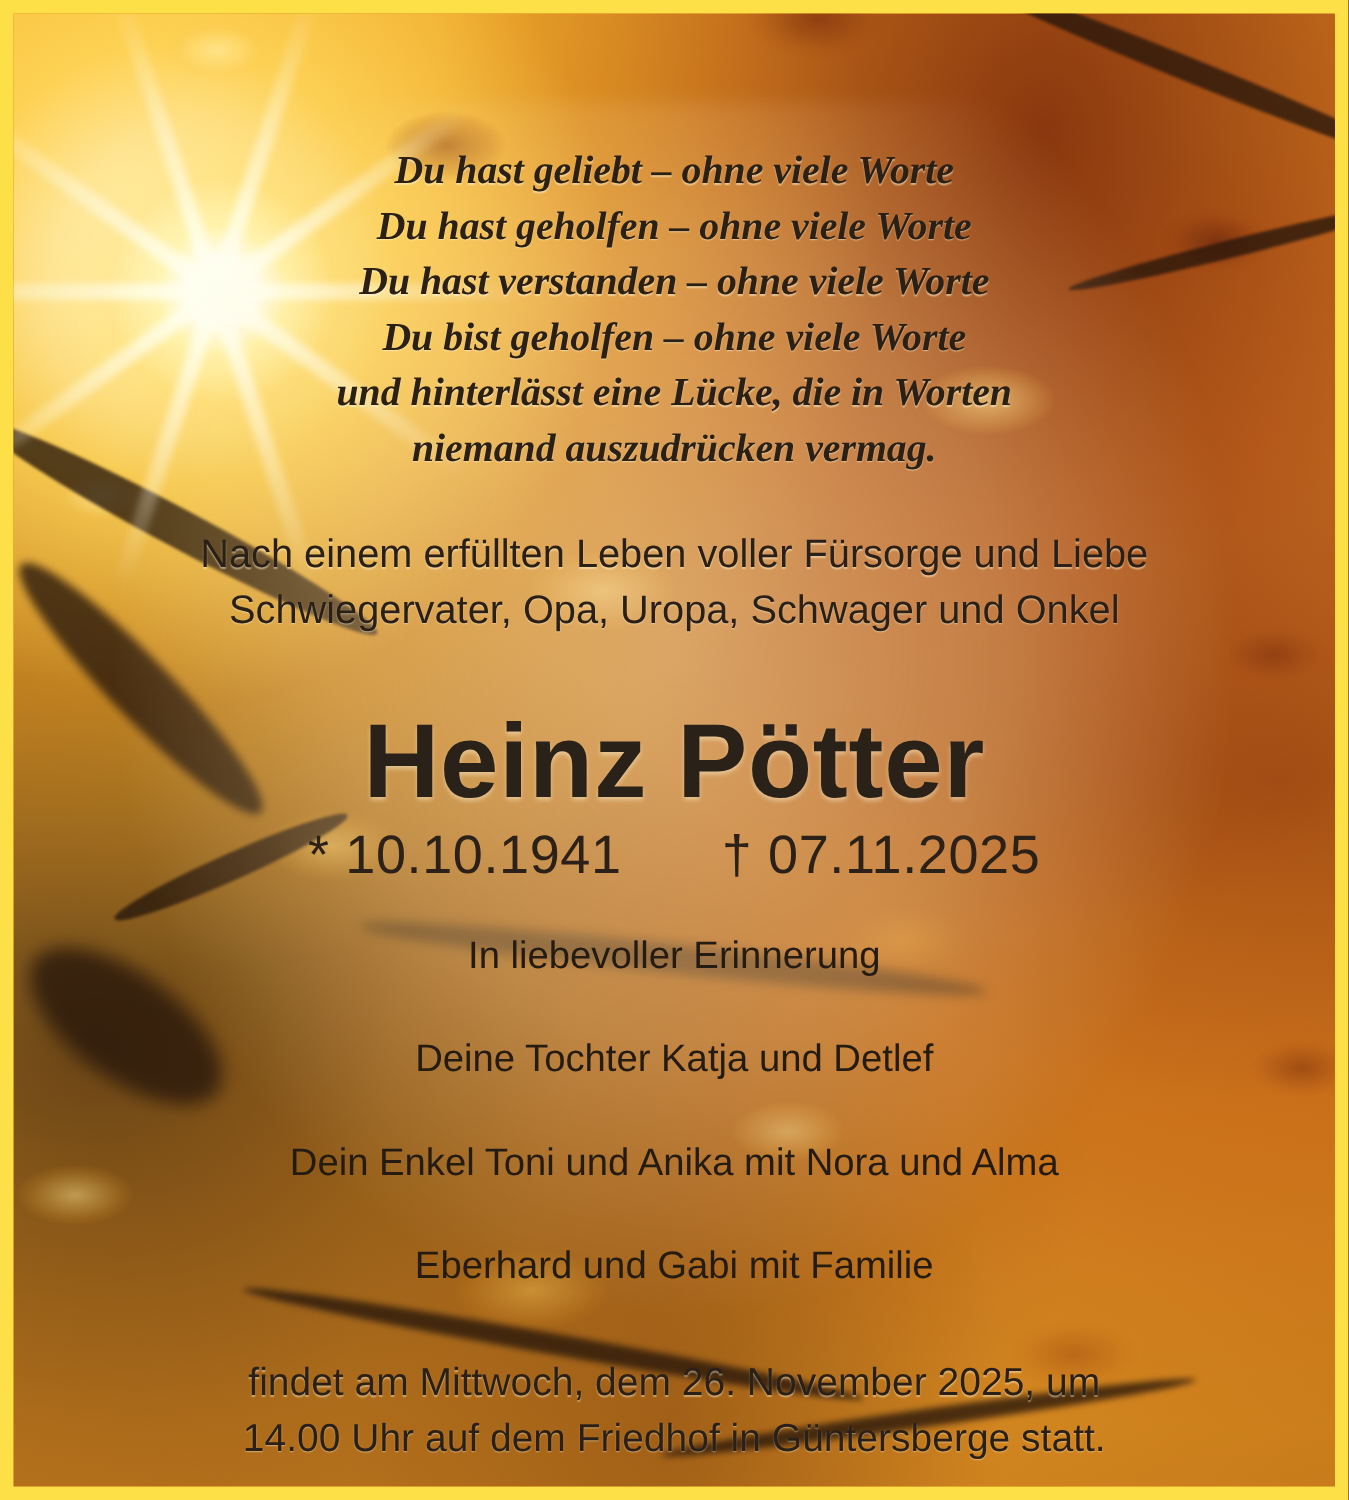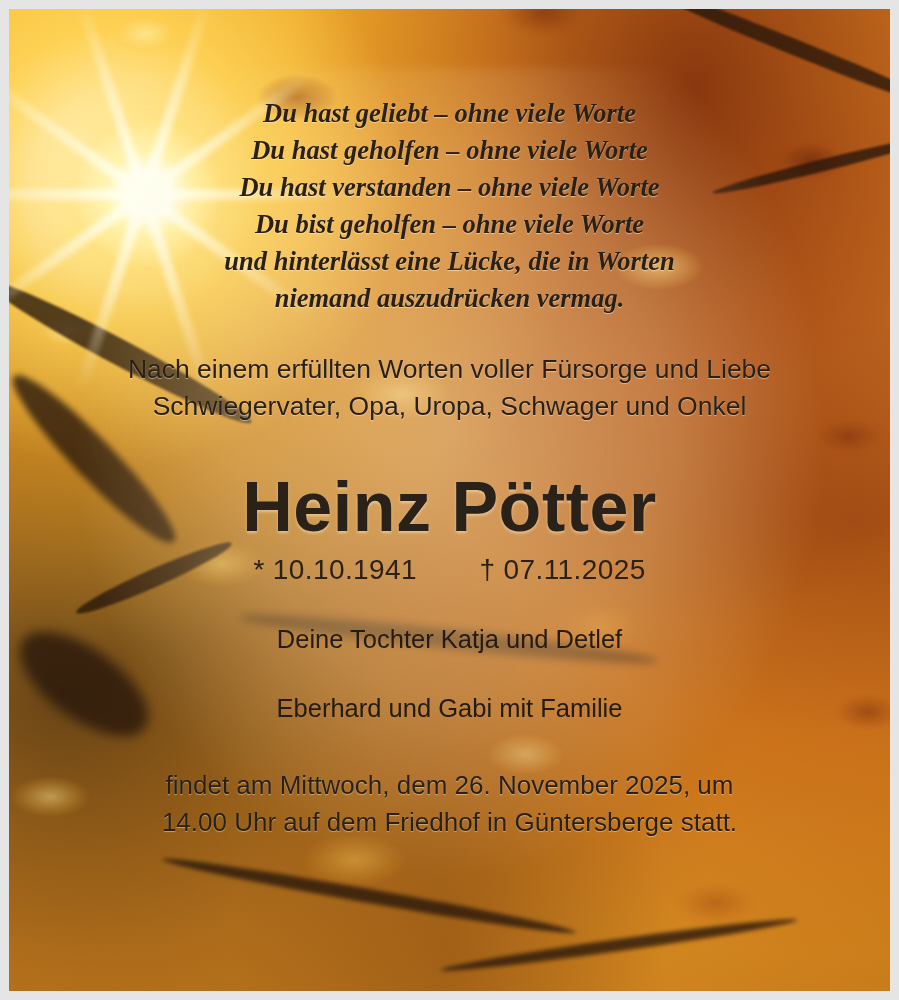--- a/index.html
+++ b/index.html
@@ -13,21 +13,21 @@
     overflow: hidden;
     font-family: "Liberation Sans", sans-serif;
   }
 
   
   .obituary {
     position: relative;
     width: 899px;
     height: 1000px;
     box-sizing: border-box;
-    border: 9px solid #e5e5e5;
+    border: 9px solid #fde047;
     overflow: hidden;
     background: #d98b1e;
   }
 
   
   .bg {
     position: absolute;
     inset: 0;
     z-index: 0;
   }
@@ -157,21 +157,21 @@
     font-size: 70px;
     letter-spacing: .5px;
     line-height: 76px;
     color: #2a2118;
     text-shadow: 0 2px 3px rgba(255,248,220,.45);
   }
 
   .dates {
     margin-top: 8px;
     font-family: "Liberation Sans", sans-serif;
-    font-size: 28px;
+    font-size: 36px;
     line-height: 34px;
     color: #2b2118;
     letter-spacing: .4px;
   }
   .dates .sep { display: inline-block; width: 46px; }
 
   .dedication {
     margin-top: 34px;
     font-family: "Liberation Sans", sans-serif;
     font-size: 25.5px;
@@ -231,36 +231,38 @@
     <div class="poem">
       <div>Du hast geliebt – ohne viele Worte</div>
       <div>Du hast geholfen – ohne viele Worte</div>
       <div>Du hast verstanden – ohne viele Worte</div>
       <div>Du bist geholfen – ohne viele Worte</div>
       <div>und hinterlässt eine Lücke, die in Worten</div>
       <div>niemand auszudrücken vermag.</div>
     </div>
 
     <div class="intro">
-      <div>Nach einem erfüllten Worten voller Fürsorge und Liebe</div>
+      <div>Nach einem erfüllten Leben voller Fürsorge und Liebe</div>
       <div>Schwiegervater, Opa, Uropa, Schwager und Onkel</div>
     </div>
 
     <div class="name">Heinz Pötter</div>
 
     <div class="dates">
       <span>*</span>
       <span>10.10.1941</span>
       <span class="sep"></span>
       <span>†</span>
       <span>07.11.2025</span>
     </div>
 
     <div class="dedication">
+      <div class="light">In liebevoller Erinnerung</div>
       <div class="bold">Deine Tochter Katja und Detlef</div>
+      <div class="bold">Dein Enkel Toni und Anika mit Nora und Alma</div>
       <div class="bold">Eberhard und Gabi mit Familie</div>
     </div>
 
     <div class="ceremony">
       <div>findet am Mittwoch, dem 26. November 2025, um</div>
       <div>14.00 Uhr auf dem Friedhof in Güntersberge statt.</div>
     </div>
 
   </div>
 </div>

